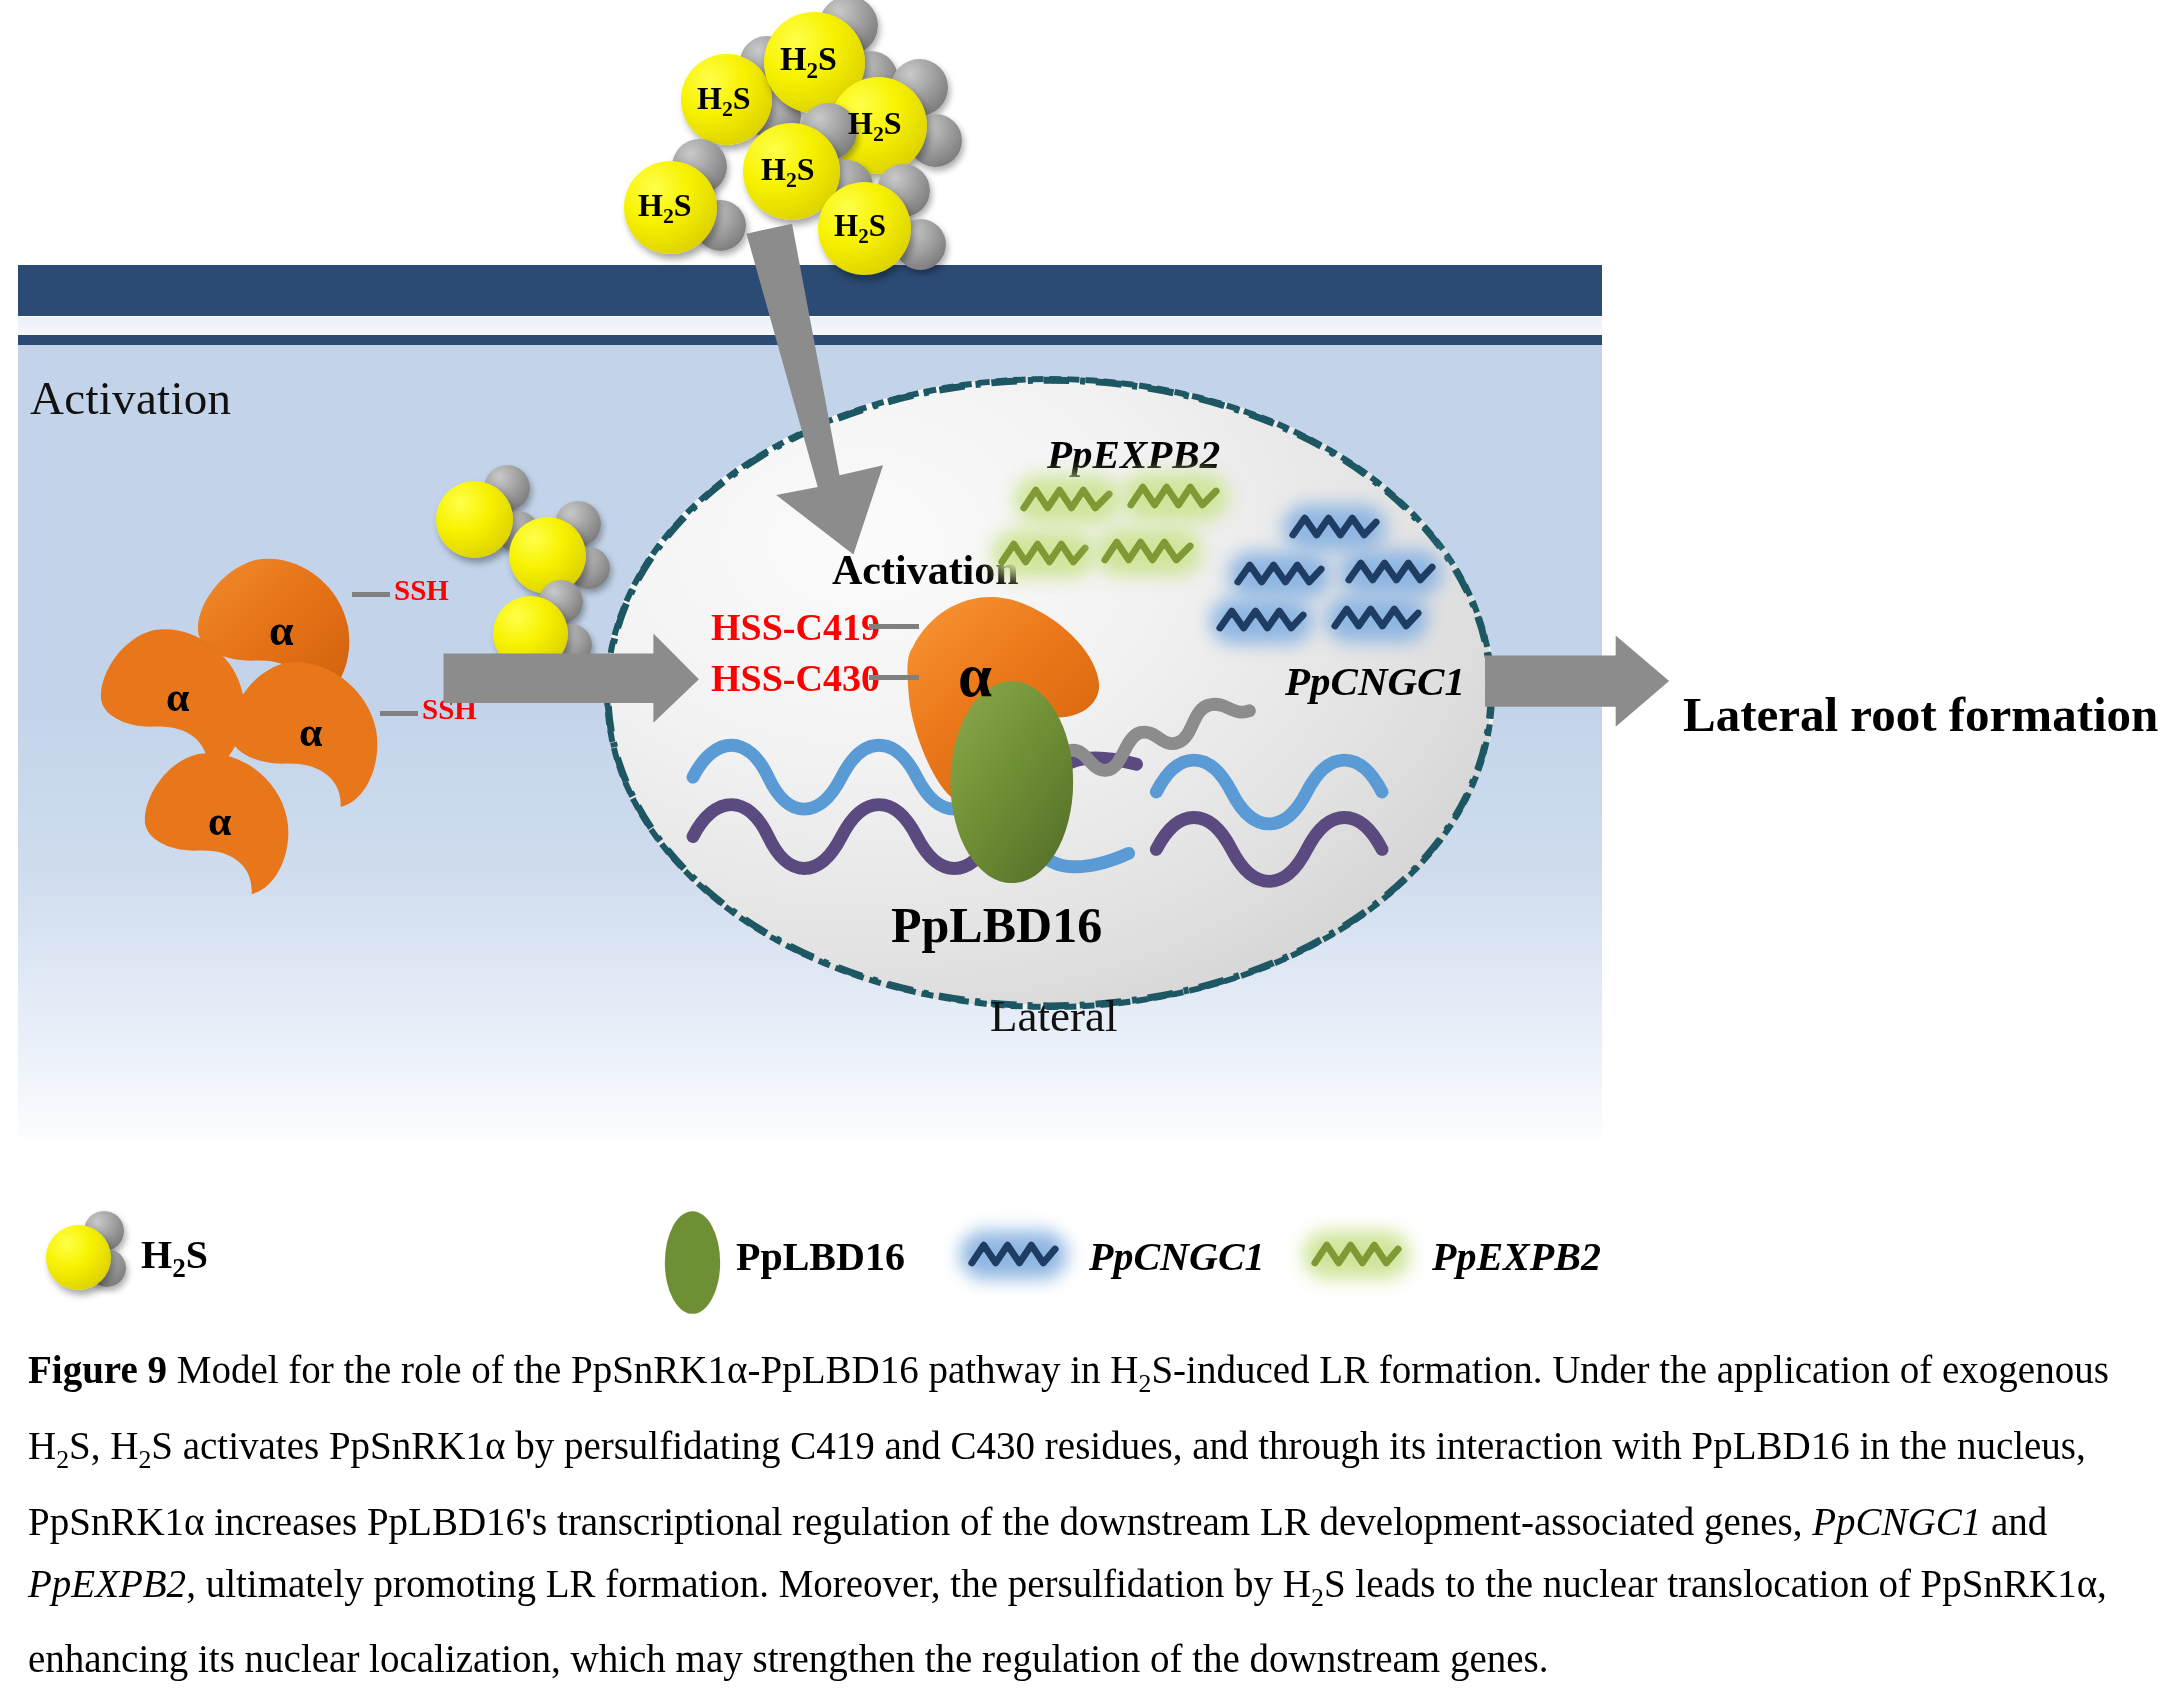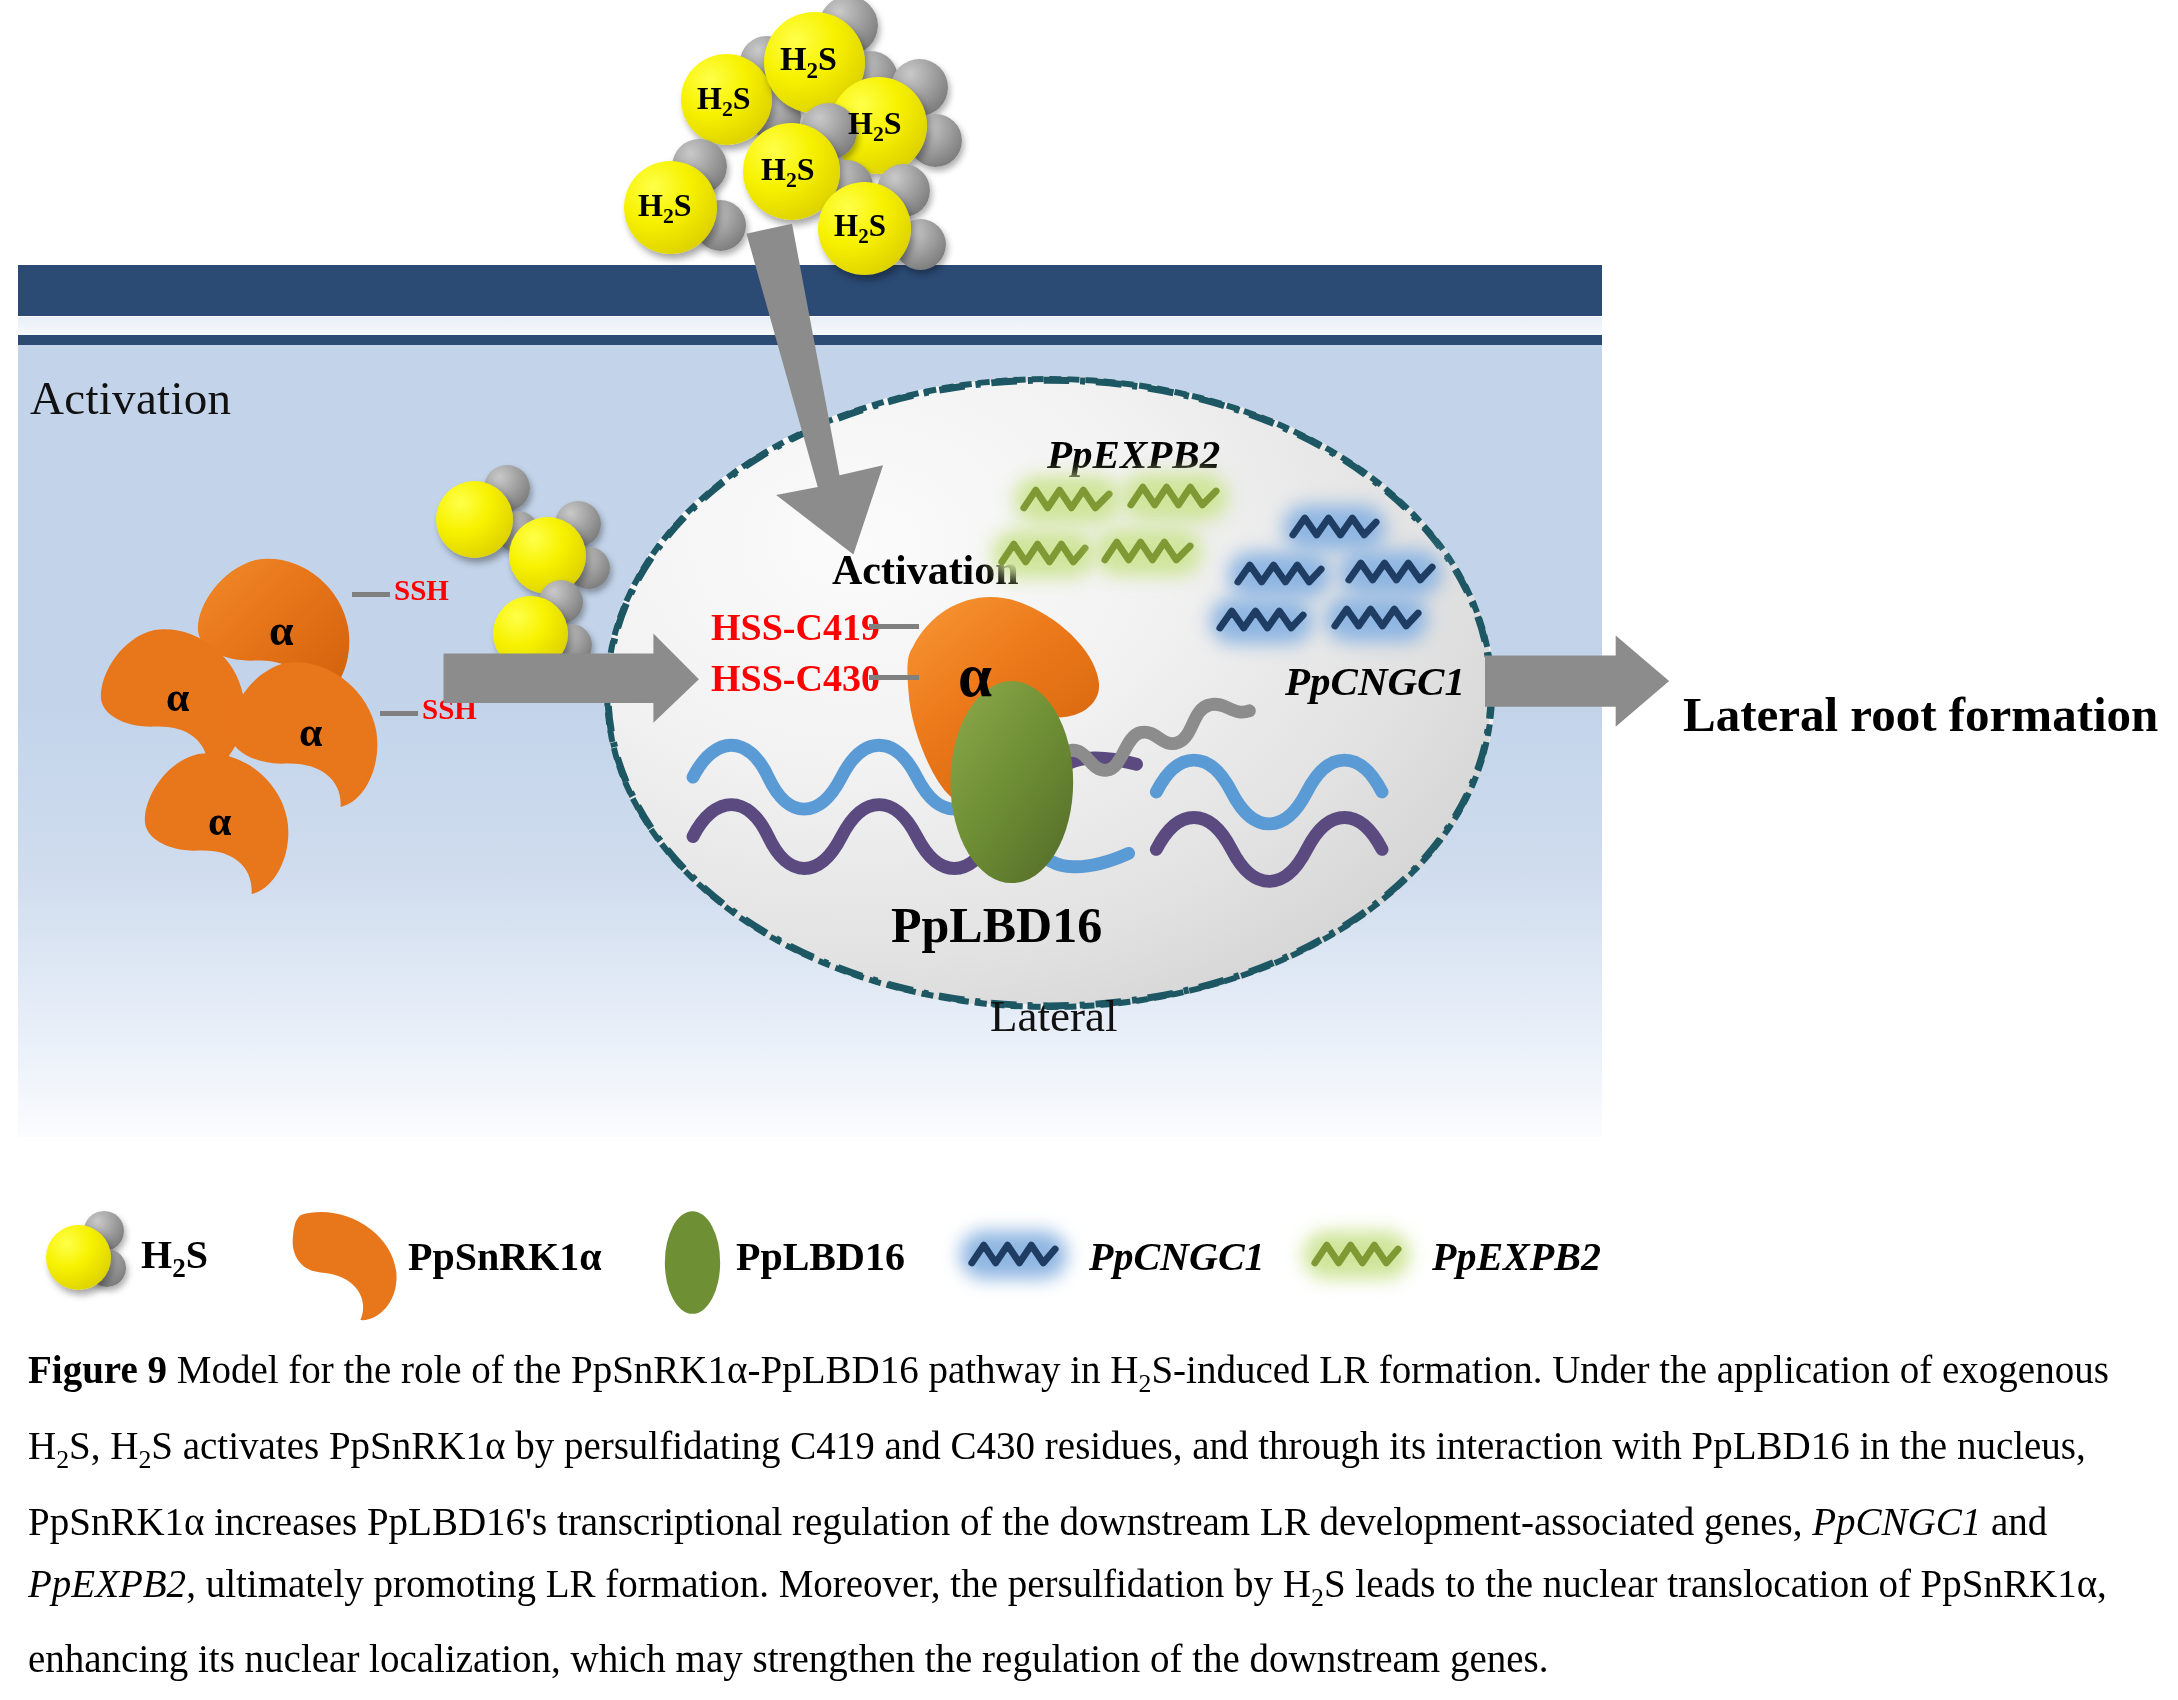--- a/index.html
+++ b/index.html
@@ -387,27 +387,20 @@
     <div class="h2s" style="left:0px;top:18px;width:95px;height:95px;">
       <div class="lobe" style="left:38px;top:0px;width:40px;height:40px;"></div>
       <div class="lobe" style="left:42px;top:38px;width:38px;height:38px;"></div>
       <div class="sphere" style="left:0px;top:14px;width:65px;height:65px;"></div>
     </div>
     <div class="leg-text" style="left:95px;top:38px;">
       <span>H</span><sub>2</sub><span>S</span>
     </div>
   </div>
 
-  <div class="leg-item" style="left:287px;width:396px;">
-    <svg width="119" height="129" viewBox="0 0 120 130" style="position:absolute;left:0;top:4px;">
-      <path d="M 14,18 C 56,6 104,34 110,74 C 114,104 92,126 74,124
-               C 84,100 66,78 34,76 C 12,74 4,56 6,40 C 7,28 9,22 14,18 Z" fill="#e8761a"></path>
-    </svg>
-    <div class="leg-text" style="left:121px;top:40px;">PpSnRK1α</div>
-  </div>
 
   <div class="leg-item" style="left:653px;width:356px;">
     <svg width="79" height="119" viewBox="0 0 80 120" style="position:absolute;left:0;top:10px;">
       <ellipse cx="40" cy="60" rx="28" ry="52" fill="#6f8f35"></ellipse>
     </svg>
     <div class="leg-text" style="left:83px;top:40px;">PpLBD16</div>
   </div>
 
   <div class="leg-item" style="left:960px;width:436px;">
     <div class="chip blue" style="left:0px;top:38px;width:107px;height:48px;">

